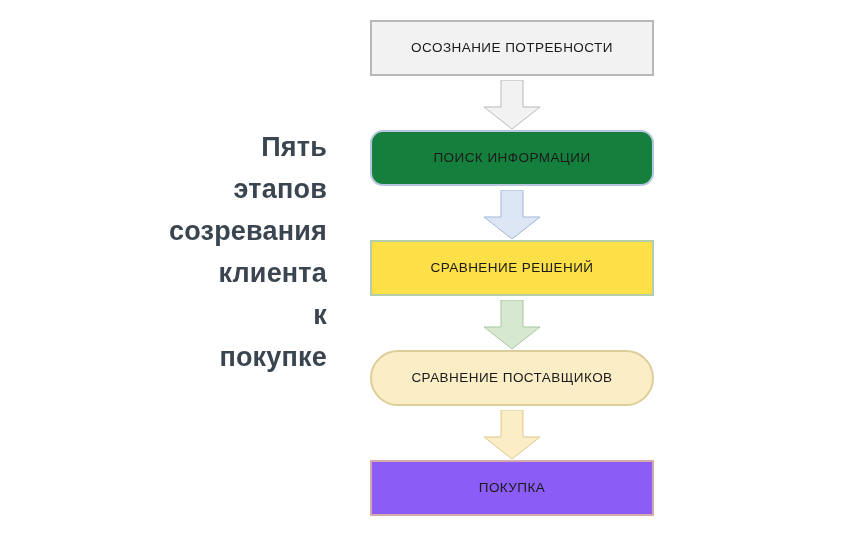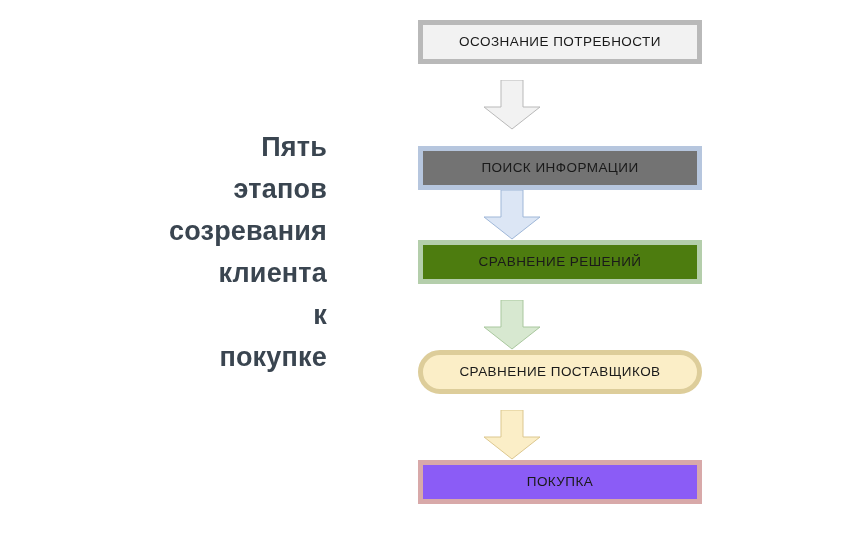--- a/index.html
+++ b/index.html
@@ -41,27 +41,26 @@
     left: 370px;
     top: 20px;
     width: 284px;
     height: 500px;
   }
 
   .stage {
     position: absolute;
     left: 0;
     width: 284px;
-    height: 44px;
+    height: 56px;
     box-sizing: border-box;
-    border: 5px solid #f97316;
+    border: 2px solid #f97316;
     display: flex;
     align-items: center;
     justify-content: center;
-    margin-left: 48px;
   }
   .stage-label {
     font-size: 13.5px;
     color: #1a1a1a;
     letter-spacing: 0.45px;
     text-align: center;
     line-height: 1.2;
     white-space: nowrap;
   }
 
@@ -95,31 +94,31 @@
     <div class="stage" style="top: 0px; background: rgb(242, 242, 242); border-color: rgb(185, 185, 185);">
       <span class="stage-label">ОСОЗНАНИЕ ПОТРЕБНОСТИ</span>
     </div>
 
     <div class="connector" style="top:60px;">
       <svg viewBox="0 0 60 50">
         <polygon points="19,0 41,0 41,27 58,27 30,49 2,27 19,27" fill="#f2f2f2" stroke="#b9b9b9" stroke-width="1"></polygon>
       </svg>
     </div>
 
-    <div class="stage" style="top: 126px; background: #737373; border-color: rgb(182, 198, 222);">
+    <div class="stage" style="top: 110px; background: #15803d; border-color: rgb(182, 198, 222); border-radius: 13px;">
       <span class="stage-label">ПОИСК ИНФОРМАЦИИ</span>
     </div>
 
     <div class="connector" style="top:170px;">
       <svg viewBox="0 0 60 50">
         <polygon points="19,0 41,0 41,27 58,27 30,49 2,27 19,27" fill="#dce6f5" stroke="#9fb7d8" stroke-width="1"></polygon>
       </svg>
     </div>
 
-    <div class="stage" style="top: 220px; background: #4d7c0f; border-color: rgb(180, 206, 171);">
+    <div class="stage" style="top: 220px; background: #fde047; border-color: rgb(180, 206, 171);">
       <span class="stage-label">СРАВНЕНИЕ РЕШЕНИЙ</span>
     </div>
 
     <div class="connector" style="top:280px;">
       <svg viewBox="0 0 60 50">
         <polygon points="19,0 41,0 41,27 58,27 30,49 2,27 19,27" fill="#d7e8d0" stroke="#a9c79e" stroke-width="1"></polygon>
       </svg>
     </div>
 
     <div class="stage" style="top: 330px; background: rgb(251, 238, 199); border-color: rgb(221, 205, 154); border-radius: 30px;">

